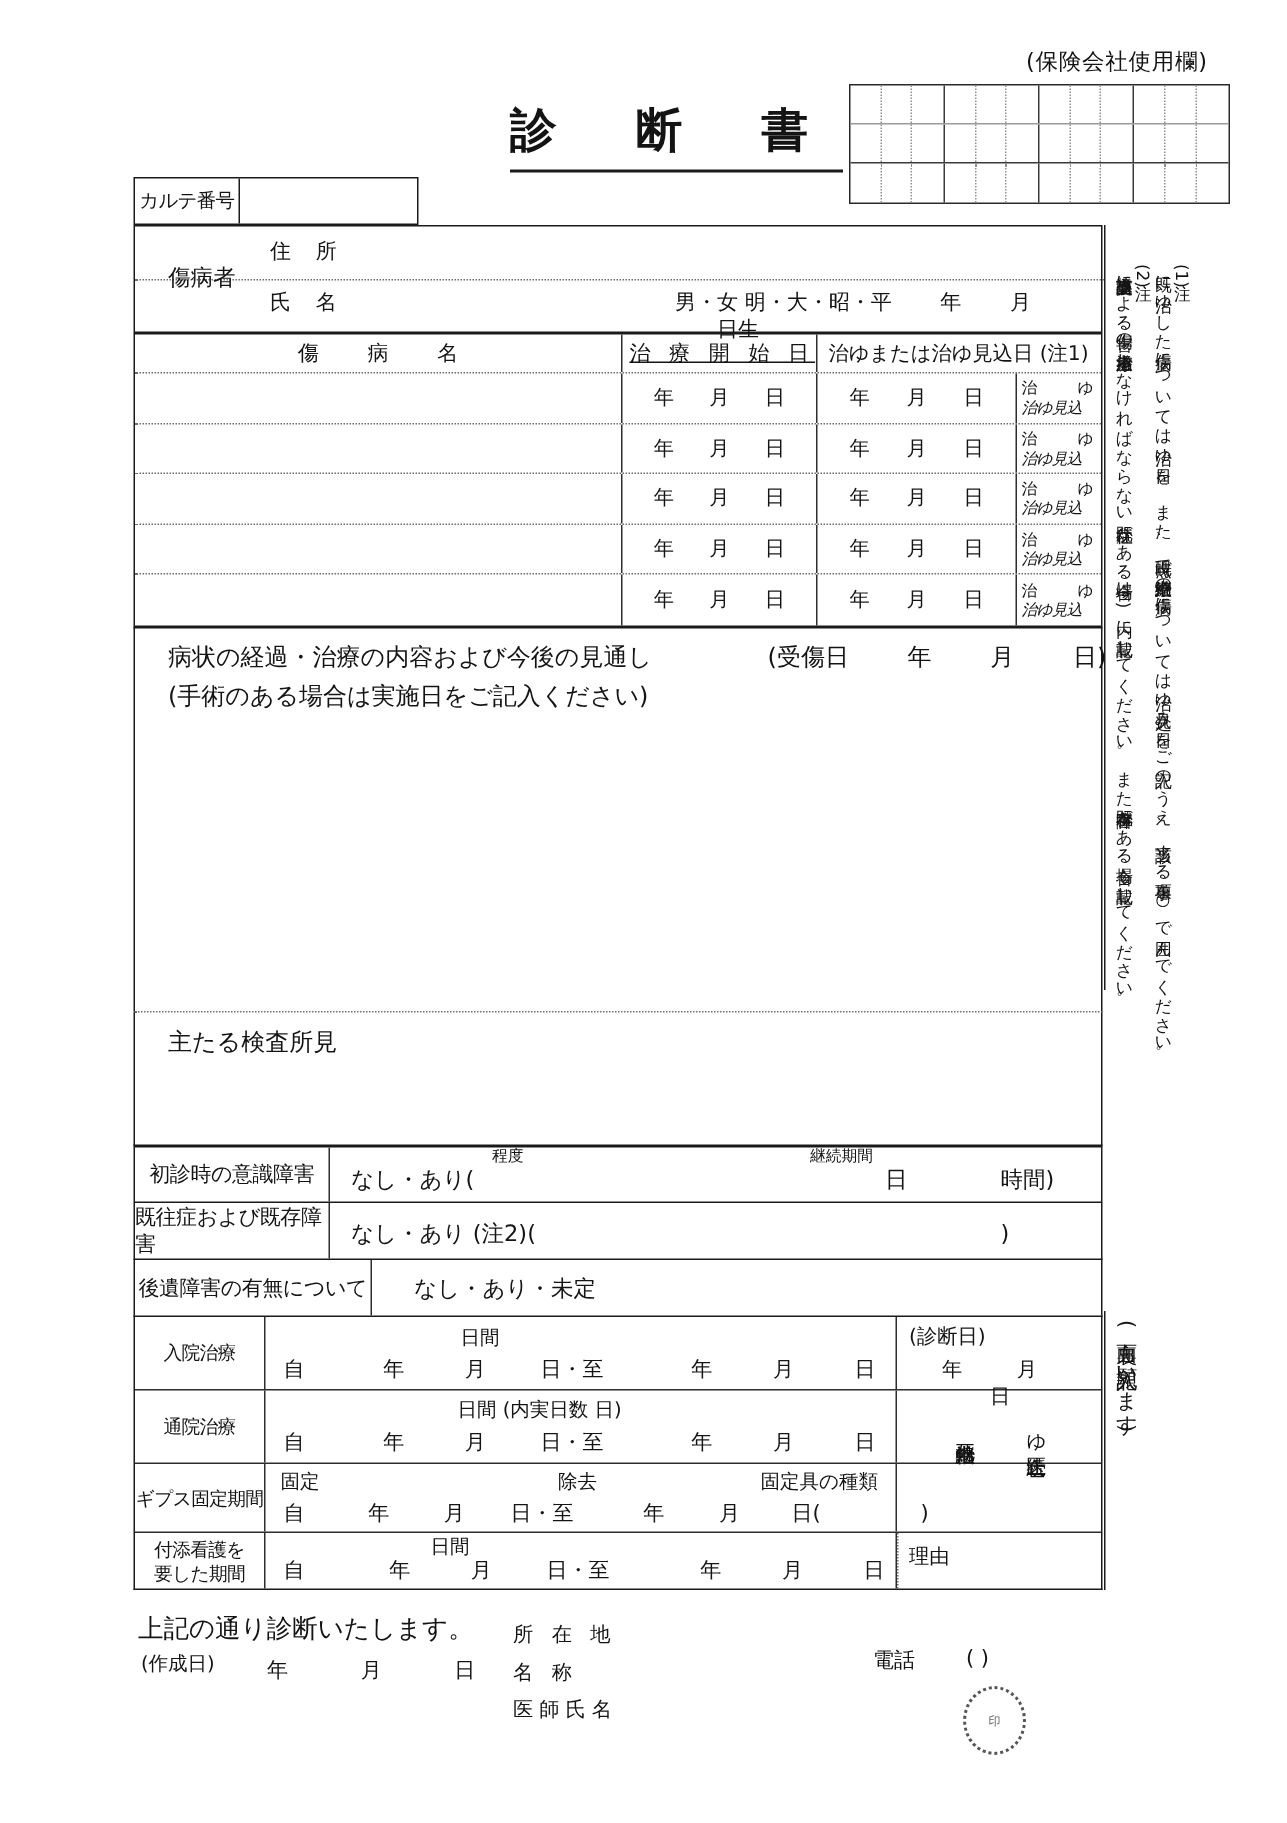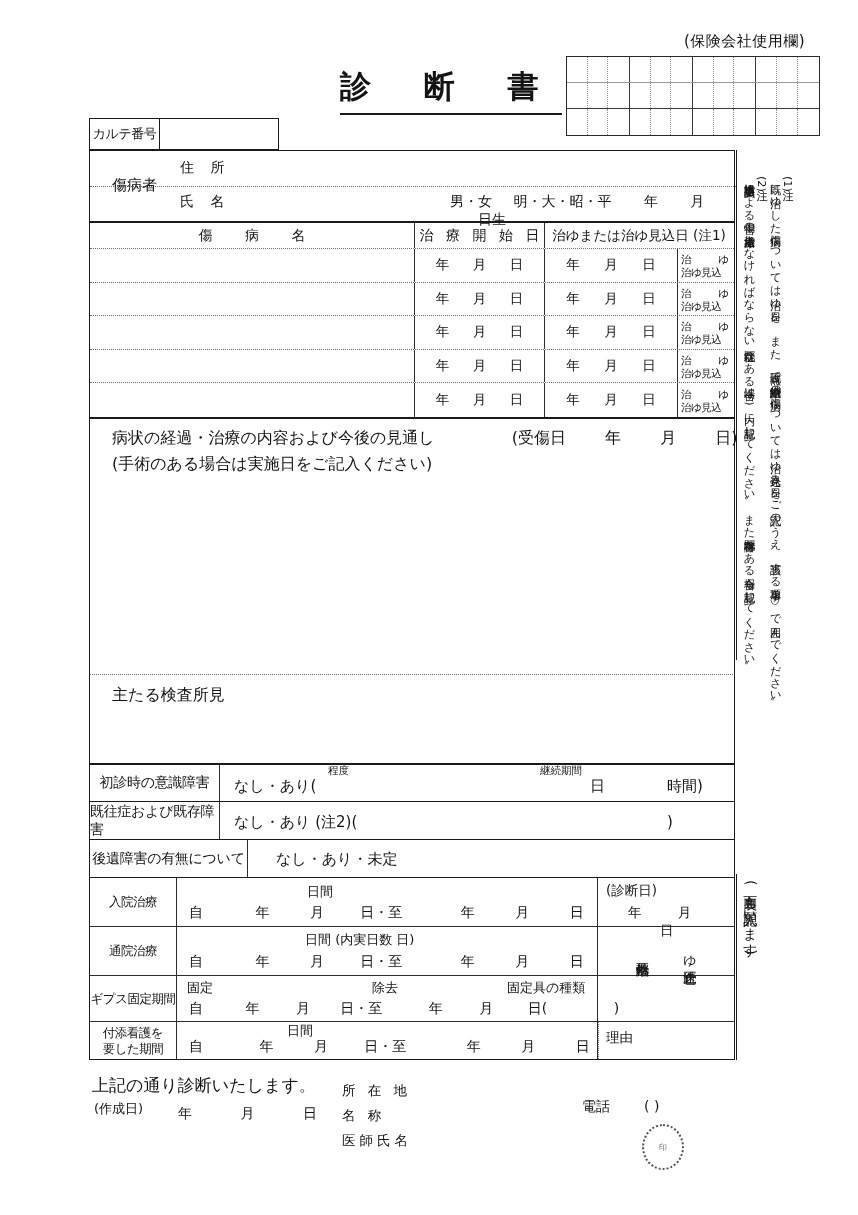--- a/index.html
+++ b/index.html
@@ -86,21 +86,21 @@
   #addr-label { left: 90px; top: 8px; font-size: 14px; letter-spacing: 6px; }
   #name-label { left: 90px; top: 42px; font-size: 14px; letter-spacing: 6px; }
   #patient-divider {
     left: 0px; top: 35px; width: 646px;
     border-top: 1.3px dotted #6d6d6d;
   }
   #sex-dob {
     left: 360px; top: 42px; font-size: 14px;
   }
   #sex-dob span { display: inline-block; }
-  .sp-ma { margin-left: 17px; }
+  .sp-ma { }
   .sp-lg { margin-left: 28px; }
 
   
   #disease-table {
     left: 89px; top: 222px; width: 646px; height: 196px;
     border: 1.5px solid #1a1a1a;
   }
   .dt-head {
     height: 26px; display: flex;
     border-bottom: 1.3px dotted #6d6d6d;
@@ -110,36 +110,36 @@
     height: 33.6px; display: flex;
     border-bottom: 1.3px dotted #6d6d6d;
     font-size: 13.5px;
   }
   .dt-row:last-child { border-bottom: none; }
   .col-name  { width: 325px; border-right: 1.4px solid #2d2d2d; }
   .col-start { width: 130px; border-right: 1.4px solid #2d2d2d; }
   .col-cure  { width: 133px; border-right: 1.4px solid #2d2d2d; }
   .col-mark  { width: 55px; }
   .dt-head .col-name  { display:flex; align-items:center; justify-content:center; letter-spacing: 14px; padding-left: 14px; }
-  .dt-head .col-start { display:flex; align-items:center; justify-content:center; letter-spacing: 4px; padding-left: 4px; }
+  .dt-head .col-start { display:flex; align-items:center; justify-content:center; letter-spacing: 4px; padding-left: 4px; text-decoration: underline; }
   .dt-head .col-cure-wide {
     width: 188px; display:flex; align-items:center; justify-content:center;
     font-size: 13.5px;
   }
   .dt-row .col-start, .dt-row .col-cure {
     display: flex; align-items: center; justify-content: space-around;
     padding: 0 9px;
   }
   .dt-row .col-mark {
     font-size: 10.5px; line-height: 1.25;
     padding: 2px 2px 0 3px;
     display: flex; flex-direction: column; justify-content: center;
   }
   .mk-top { display: flex; justify-content: space-between; padding-right: 2px; }
-  .mk-bot { letter-spacing: -0.5px; }
+  .mk-bot { letter-spacing: -0.5px; font-style: italic; }
 
   
   #progress-box {
     left: 89px; top: 418px; width: 646px; height: 256px;
     border: 1.5px solid #1a1a1a;
     border-bottom: none;
   }
   #progress-line1 {
     left: 22px; top: 9px; font-size: 16px;
   }

